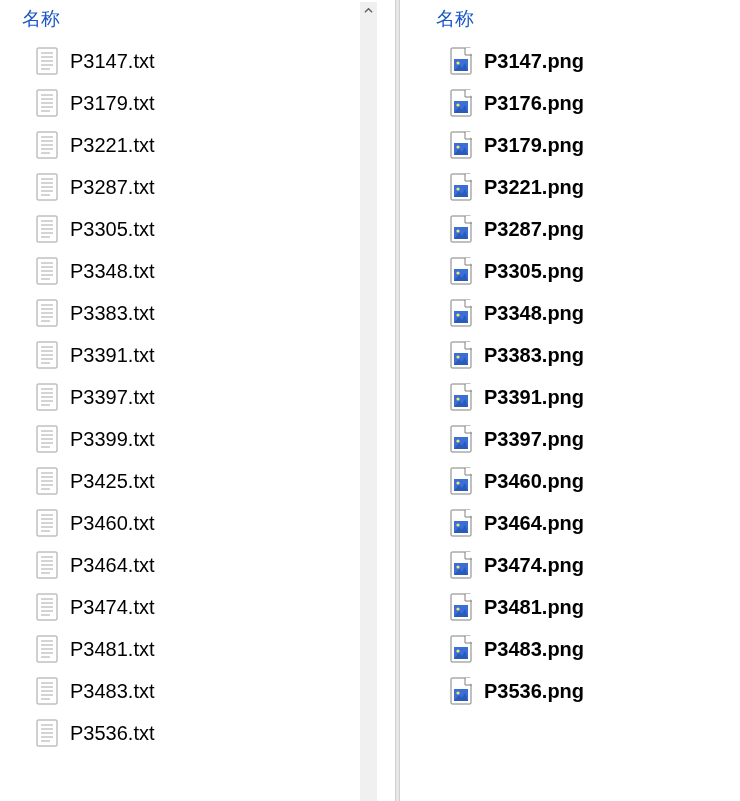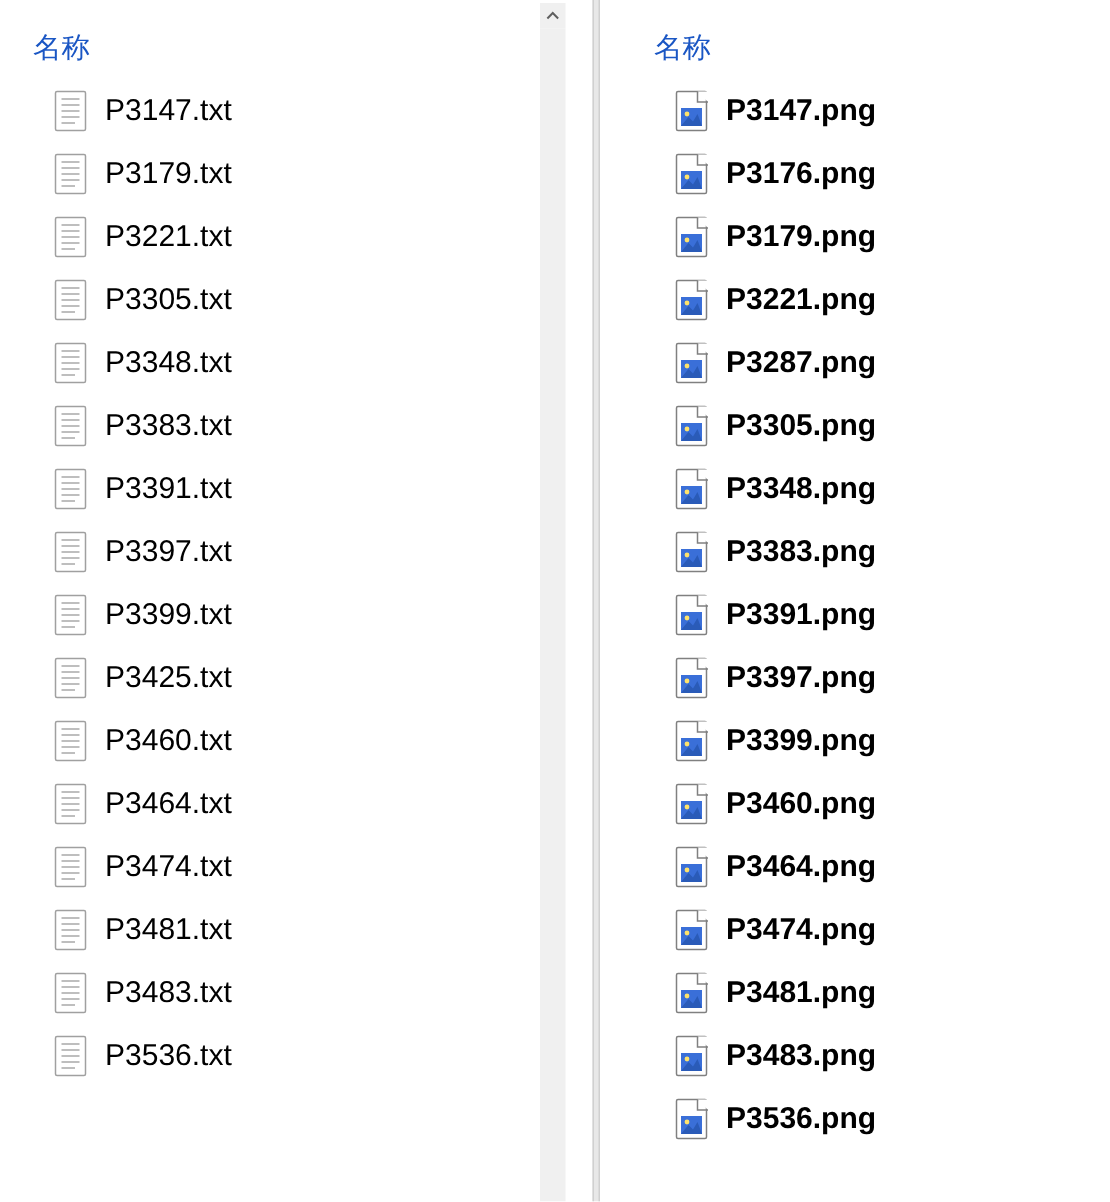--- a/index.html
+++ b/index.html
@@ -57,21 +57,20 @@
       width: 5px;
       background: #e8e8e8;
       border-left: 1px solid #d0d0d0;
       border-right: 1px solid #d0d0d0;
     }
     .header {
       color: #1a56c4;
       font-size: 19px;
       padding: 6px 0 8px 22px;
       font-weight: normal;
-      margin-top: 13px;
     }
     .pane-right .header {
       padding-left: 0;
     }
     .file-list {
       display: flex;
       flex-direction: column;
     }
     .file-row {
       display: flex;
@@ -142,20 +141,31 @@
       <div class="file-row">
         <span class="file-icon"><svg class="txt-icon" viewBox="0 0 22 28">
             <rect class="page" x="1" y="1" width="20" height="26" rx="1"></rect>
             <line x1="5" y1="6" x2="17" y2="6"></line>
             <line x1="5" y1="10" x2="17" y2="10"></line>
             <line x1="5" y1="14" x2="17" y2="14"></line>
             <line x1="5" y1="18" x2="17" y2="18"></line>
             <line x1="5" y1="22" x2="14" y2="22"></line>
           </svg></span>
         <span class="file-name">P3221.txt</span>
+      </div>
+      <div class="file-row">
+        <span class="file-icon"><svg class="txt-icon" viewBox="0 0 22 28">
+            <rect class="page" x="1" y="1" width="20" height="26" rx="1"></rect>
+            <line x1="5" y1="6" x2="17" y2="6"></line>
+            <line x1="5" y1="10" x2="17" y2="10"></line>
+            <line x1="5" y1="14" x2="17" y2="14"></line>
+            <line x1="5" y1="18" x2="17" y2="18"></line>
+            <line x1="5" y1="22" x2="14" y2="22"></line>
+          </svg></span>
+        <span class="file-name">P3287.txt</span>
       </div>
       <div class="file-row">
         <span class="file-icon"><svg class="txt-icon" viewBox="0 0 22 28">
             <rect class="page" x="1" y="1" width="20" height="26" rx="1"></rect>
             <line x1="5" y1="6" x2="17" y2="6"></line>
             <line x1="5" y1="10" x2="17" y2="10"></line>
             <line x1="5" y1="14" x2="17" y2="14"></line>
             <line x1="5" y1="18" x2="17" y2="18"></line>
             <line x1="5" y1="22" x2="14" y2="22"></line>
           </svg></span>
@@ -422,31 +432,20 @@
       </div>
       <div class="file-row">
         <span class="file-icon"><svg class="png-icon" viewBox="0 0 22 28">
             <rect class="page" x="1" y="1" width="20" height="26" rx="1"></rect>
             <polygon points="1,1 15,1 22,8 22,1" fill="#ffffff" stroke="none"></polygon>
             <path d="M15 1 L15 8 L22 8" fill="none" stroke="#808080" stroke-width="1"></path>
             <rect x="4" y="12" width="14" height="12" fill="#3a6fd8"></rect>
             <circle cx="8" cy="16" r="1.6" fill="#ffe36b"></circle>
             <path d="M4 24 L9 18 L12 21 L15 16 L18 24 Z" fill="#2a5bb8"></path>
           </svg></span>
-        <span class="file-name">P3399.png</span>
-      </div>
-      <div class="file-row">
-        <span class="file-icon"><svg class="png-icon" viewBox="0 0 22 28">
-            <rect class="page" x="1" y="1" width="20" height="26" rx="1"></rect>
-            <polygon points="1,1 15,1 22,8 22,1" fill="#ffffff" stroke="none"></polygon>
-            <path d="M15 1 L15 8 L22 8" fill="none" stroke="#808080" stroke-width="1"></path>
-            <rect x="4" y="12" width="14" height="12" fill="#3a6fd8"></rect>
-            <circle cx="8" cy="16" r="1.6" fill="#ffe36b"></circle>
-            <path d="M4 24 L9 18 L12 21 L15 16 L18 24 Z" fill="#2a5bb8"></path>
-          </svg></span>
         <span class="file-name">P3460.png</span>
       </div>
       <div class="file-row">
         <span class="file-icon"><svg class="png-icon" viewBox="0 0 22 28">
             <rect class="page" x="1" y="1" width="20" height="26" rx="1"></rect>
             <polygon points="1,1 15,1 22,8 22,1" fill="#ffffff" stroke="none"></polygon>
             <path d="M15 1 L15 8 L22 8" fill="none" stroke="#808080" stroke-width="1"></path>
             <rect x="4" y="12" width="14" height="12" fill="#3a6fd8"></rect>
             <circle cx="8" cy="16" r="1.6" fill="#ffe36b"></circle>
             <path d="M4 24 L9 18 L12 21 L15 16 L18 24 Z" fill="#2a5bb8"></path>

